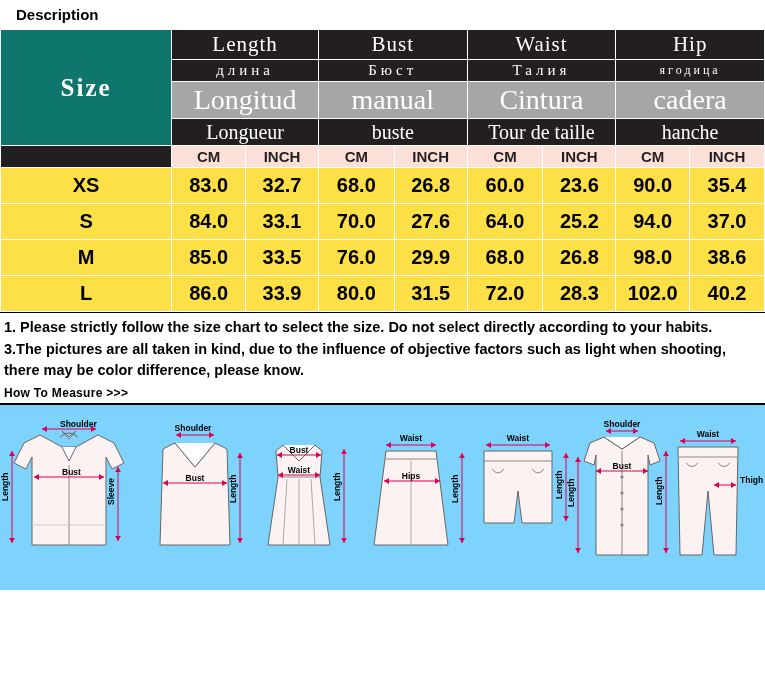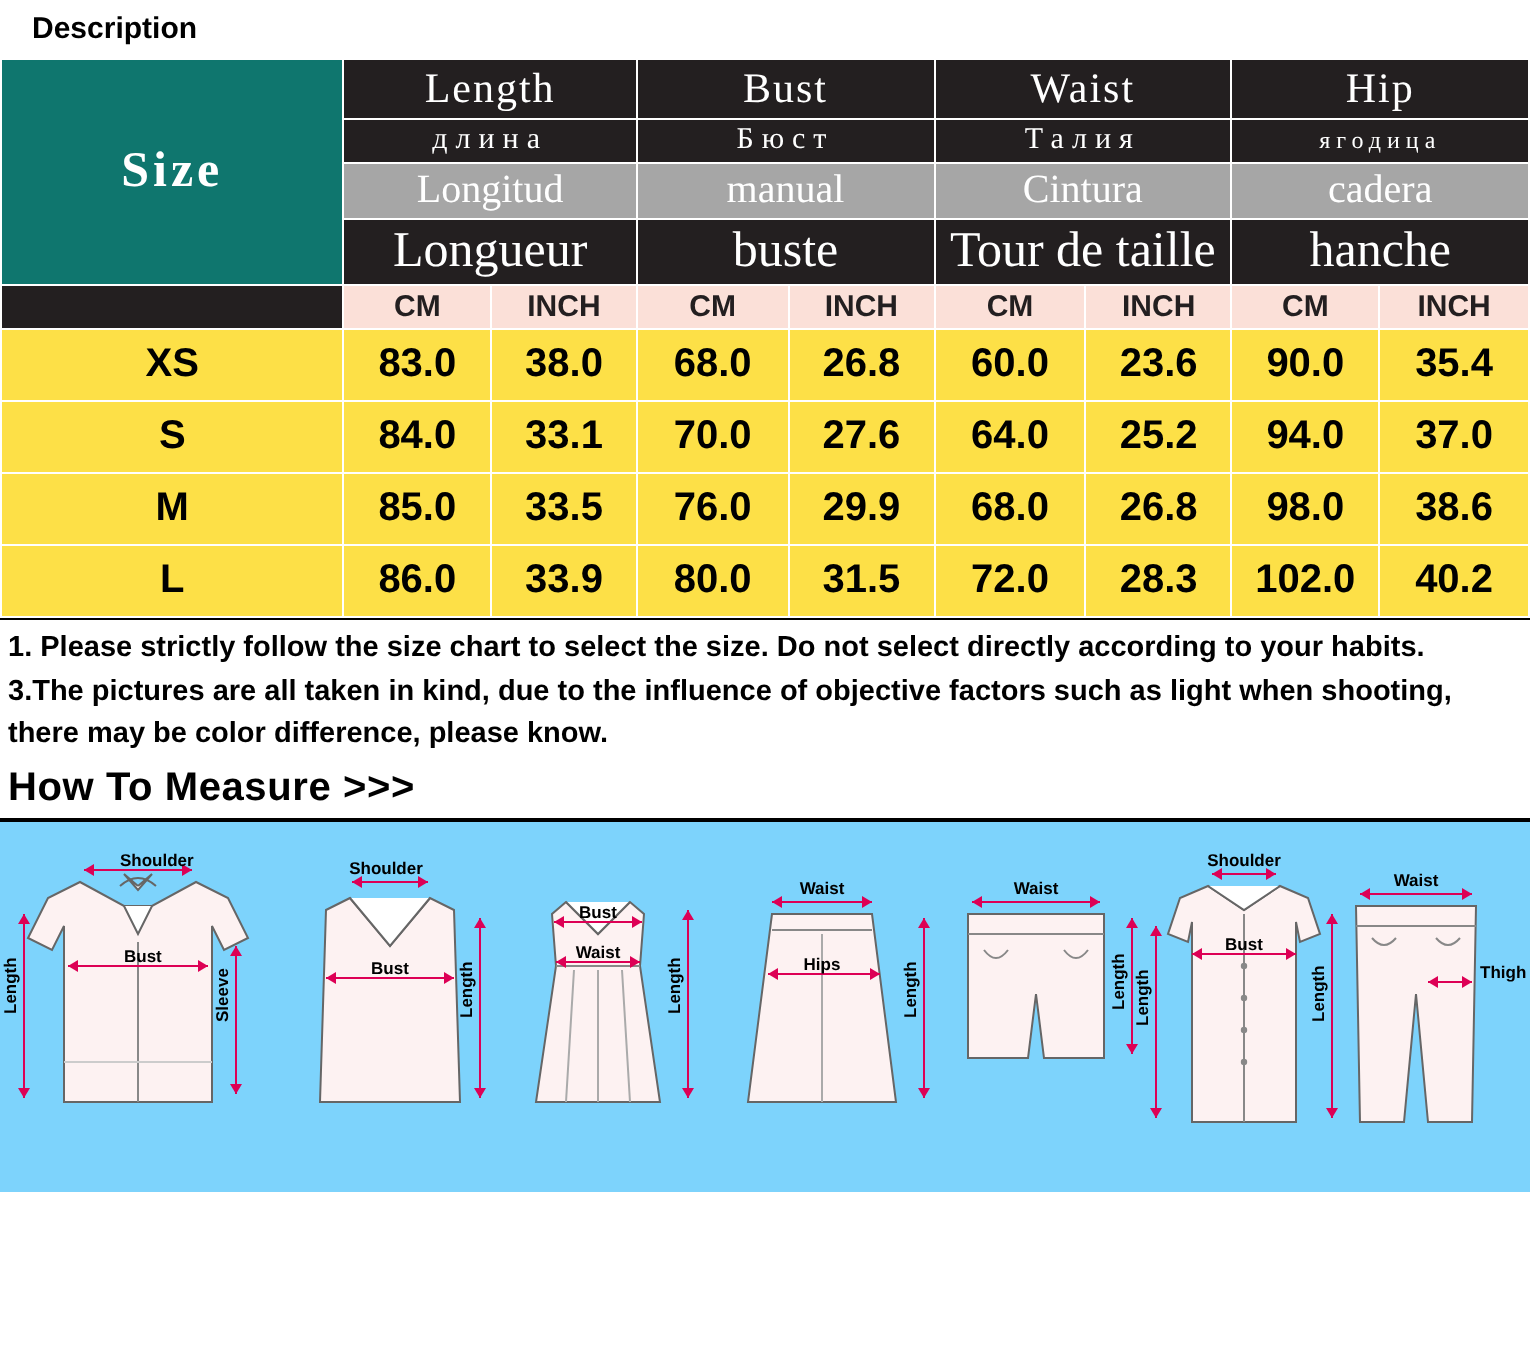--- a/index.html
+++ b/index.html
@@ -60,25 +60,25 @@
   .lbl-ru {
     font-size: 15px;
     letter-spacing: 4px;
     line-height: 1.15;
   }
   .lbl-ru.small {
     font-size: 12px;
     letter-spacing: 3px;
   }
   .lbl-es {
+    font-size: 28px;
+    margin-top: 23px;
+  }
+  .lbl-fr {
     font-size: 20px;
-    margin-top: 23px;
-  }
-  .lbl-fr {
-    font-size: 25px;
     line-height: 1.1;
   }
   .unit-row td {
     background: #fbe0d8;
     color: #231f20;
     font-family: "Liberation Sans", sans-serif;
     font-weight: bold;
     font-size: 15px;
     border: 1px solid #ffffff;
   }
@@ -100,21 +100,21 @@
     padding: 4px 4px 2px 4px;
     font-size: 14.5px;
     font-weight: bold;
     line-height: 1.45;
   }
   .notes p {
     margin: 0 0 1px 0;
   }
   
   .htm-bar {
-    font-size: 20px;
+    font-size: 12px;
     font-weight: bold;
     padding: 2px 18px 3px 4px;
     border-bottom: 2px solid #000;
     letter-spacing: 0.3px;
   }
   .figures {
     position: relative;
     width: 765px;
     height: 185px;
     background: #7dd3fc;
@@ -179,21 +179,21 @@
         <td>INCH</td>
         <td>CM</td>
         <td>INCH</td>
         <td>CM</td>
         <td>INCH</td>
       </tr>
 
       <tr class="data-row">
         <td>XS</td>
         <td>83.0</td>
-        <td>38.0</td>
+        <td>32.7</td>
         <td>68.0</td>
         <td>26.8</td>
         <td>60.0</td>
         <td>23.6</td>
         <td>90.0</td>
         <td>35.4</td>
       </tr>
       <tr class="data-row">
         <td>S</td>
         <td>84.0</td>

